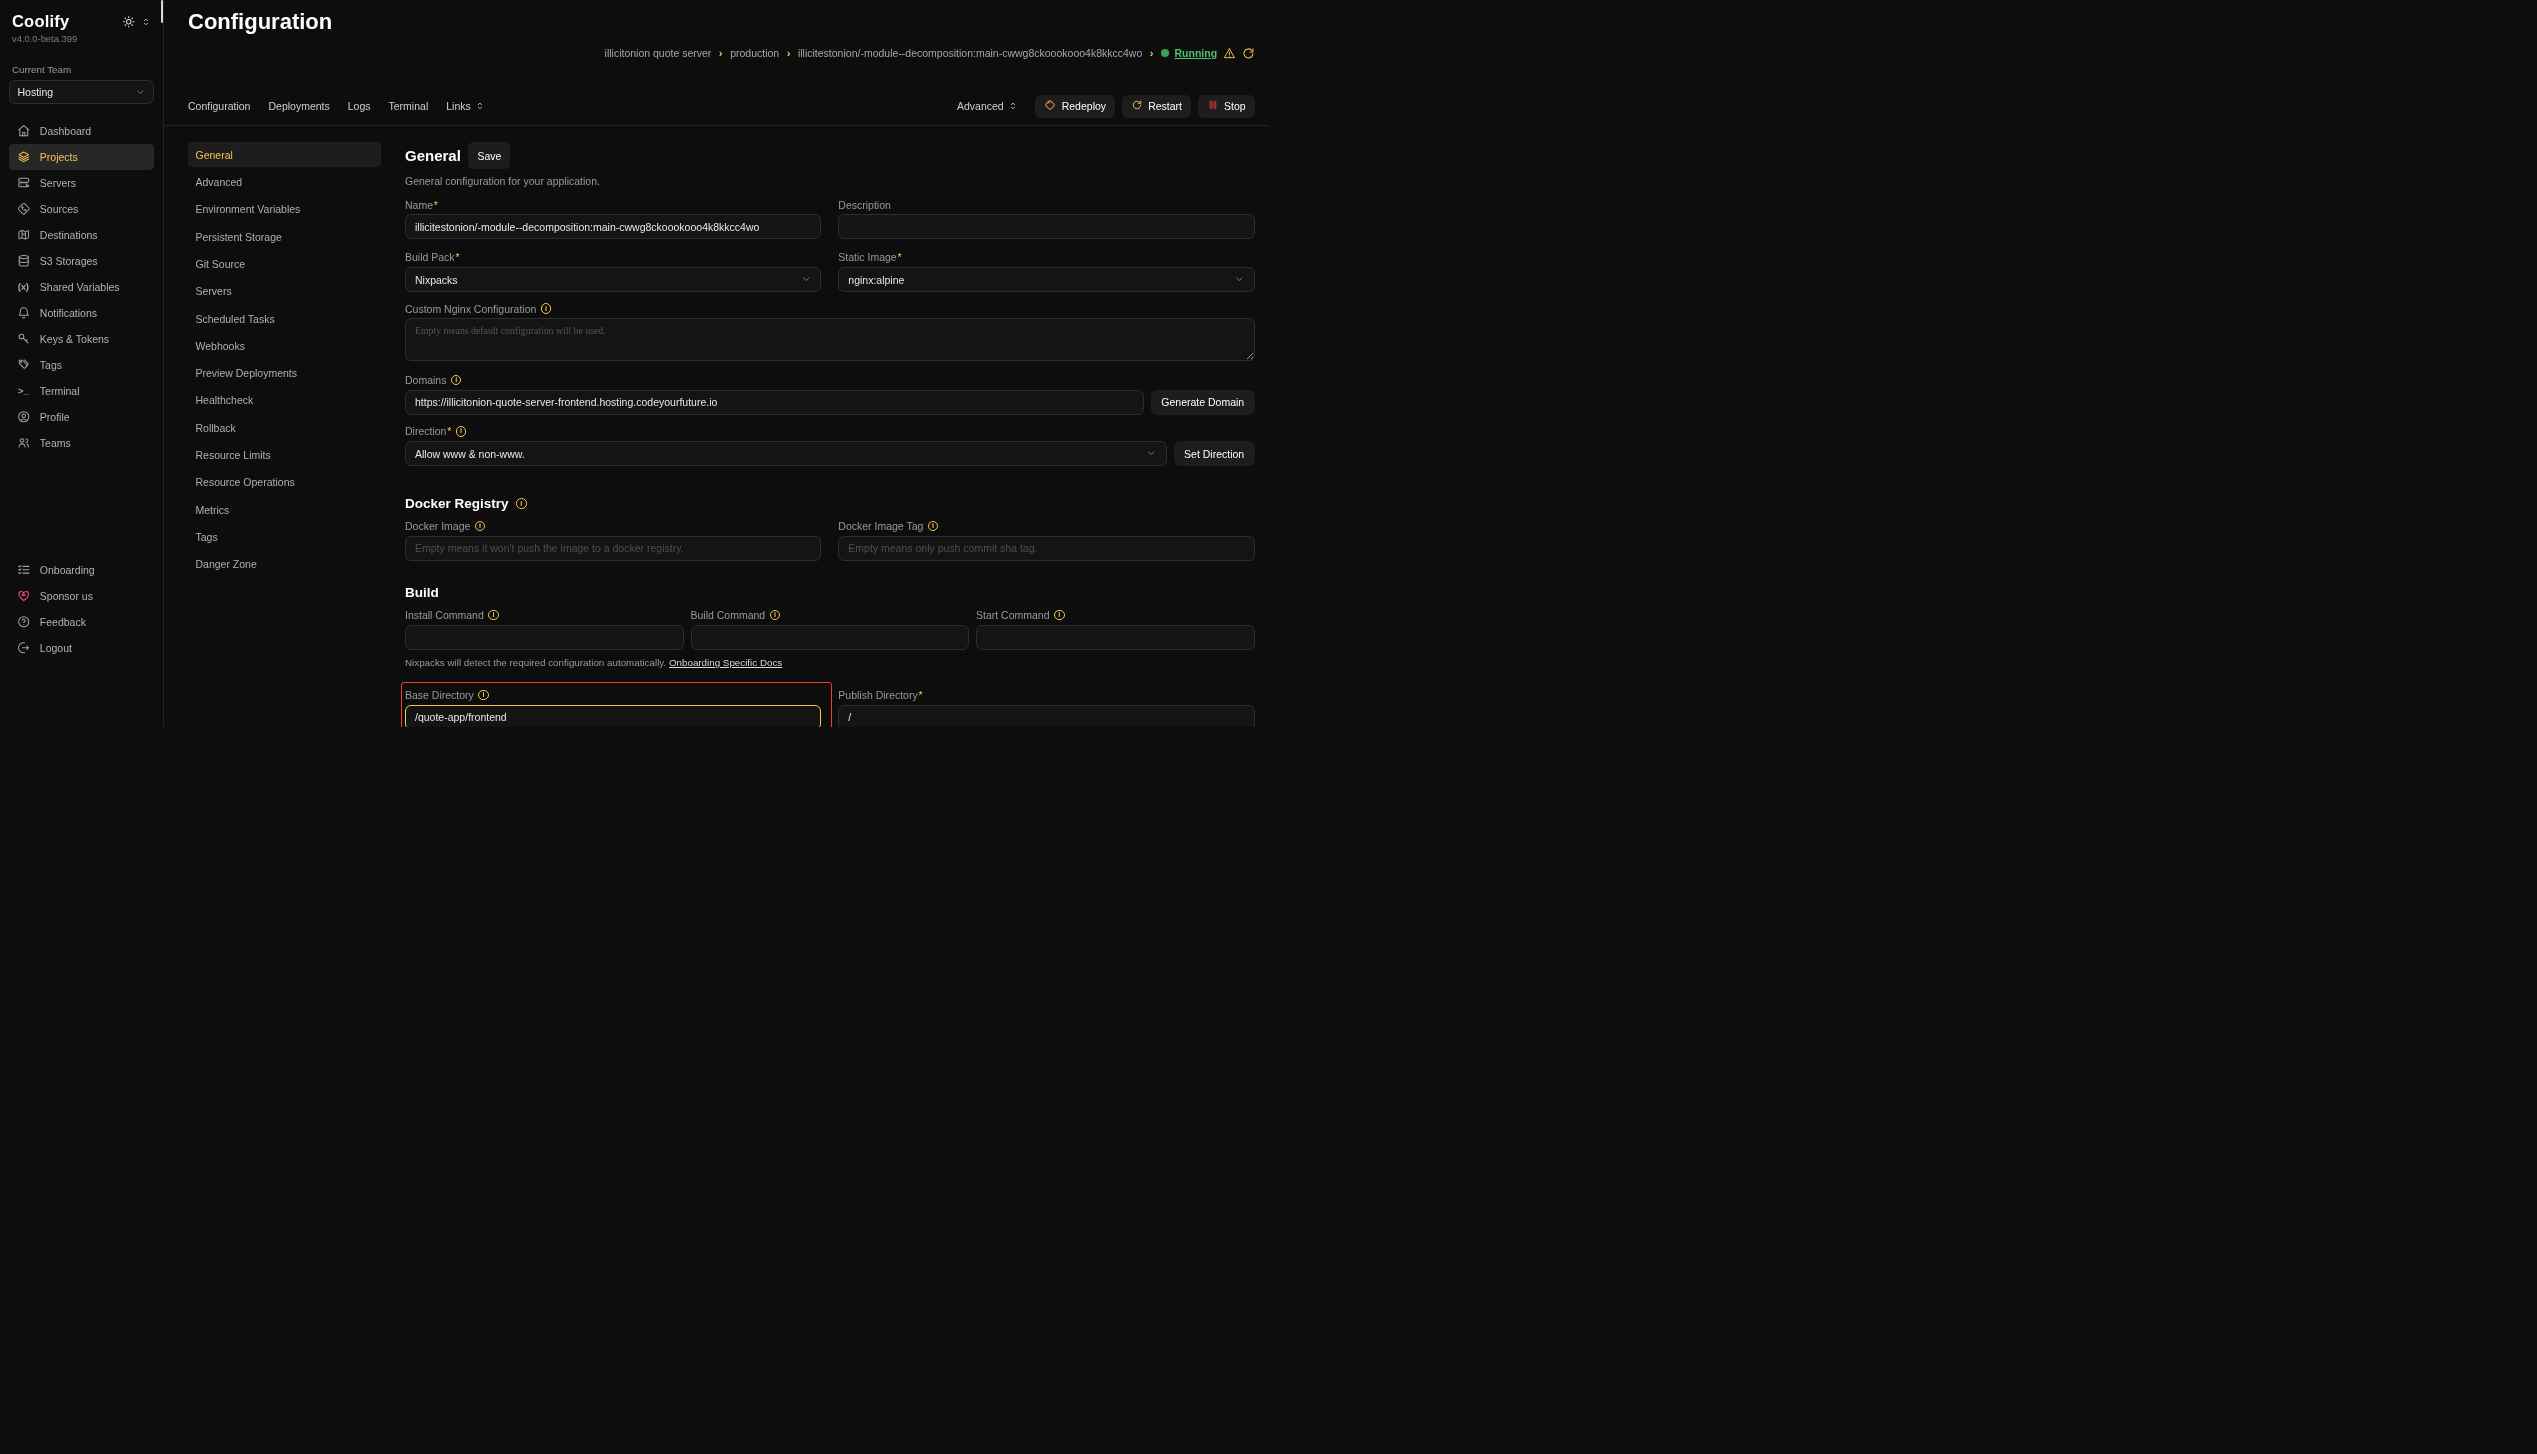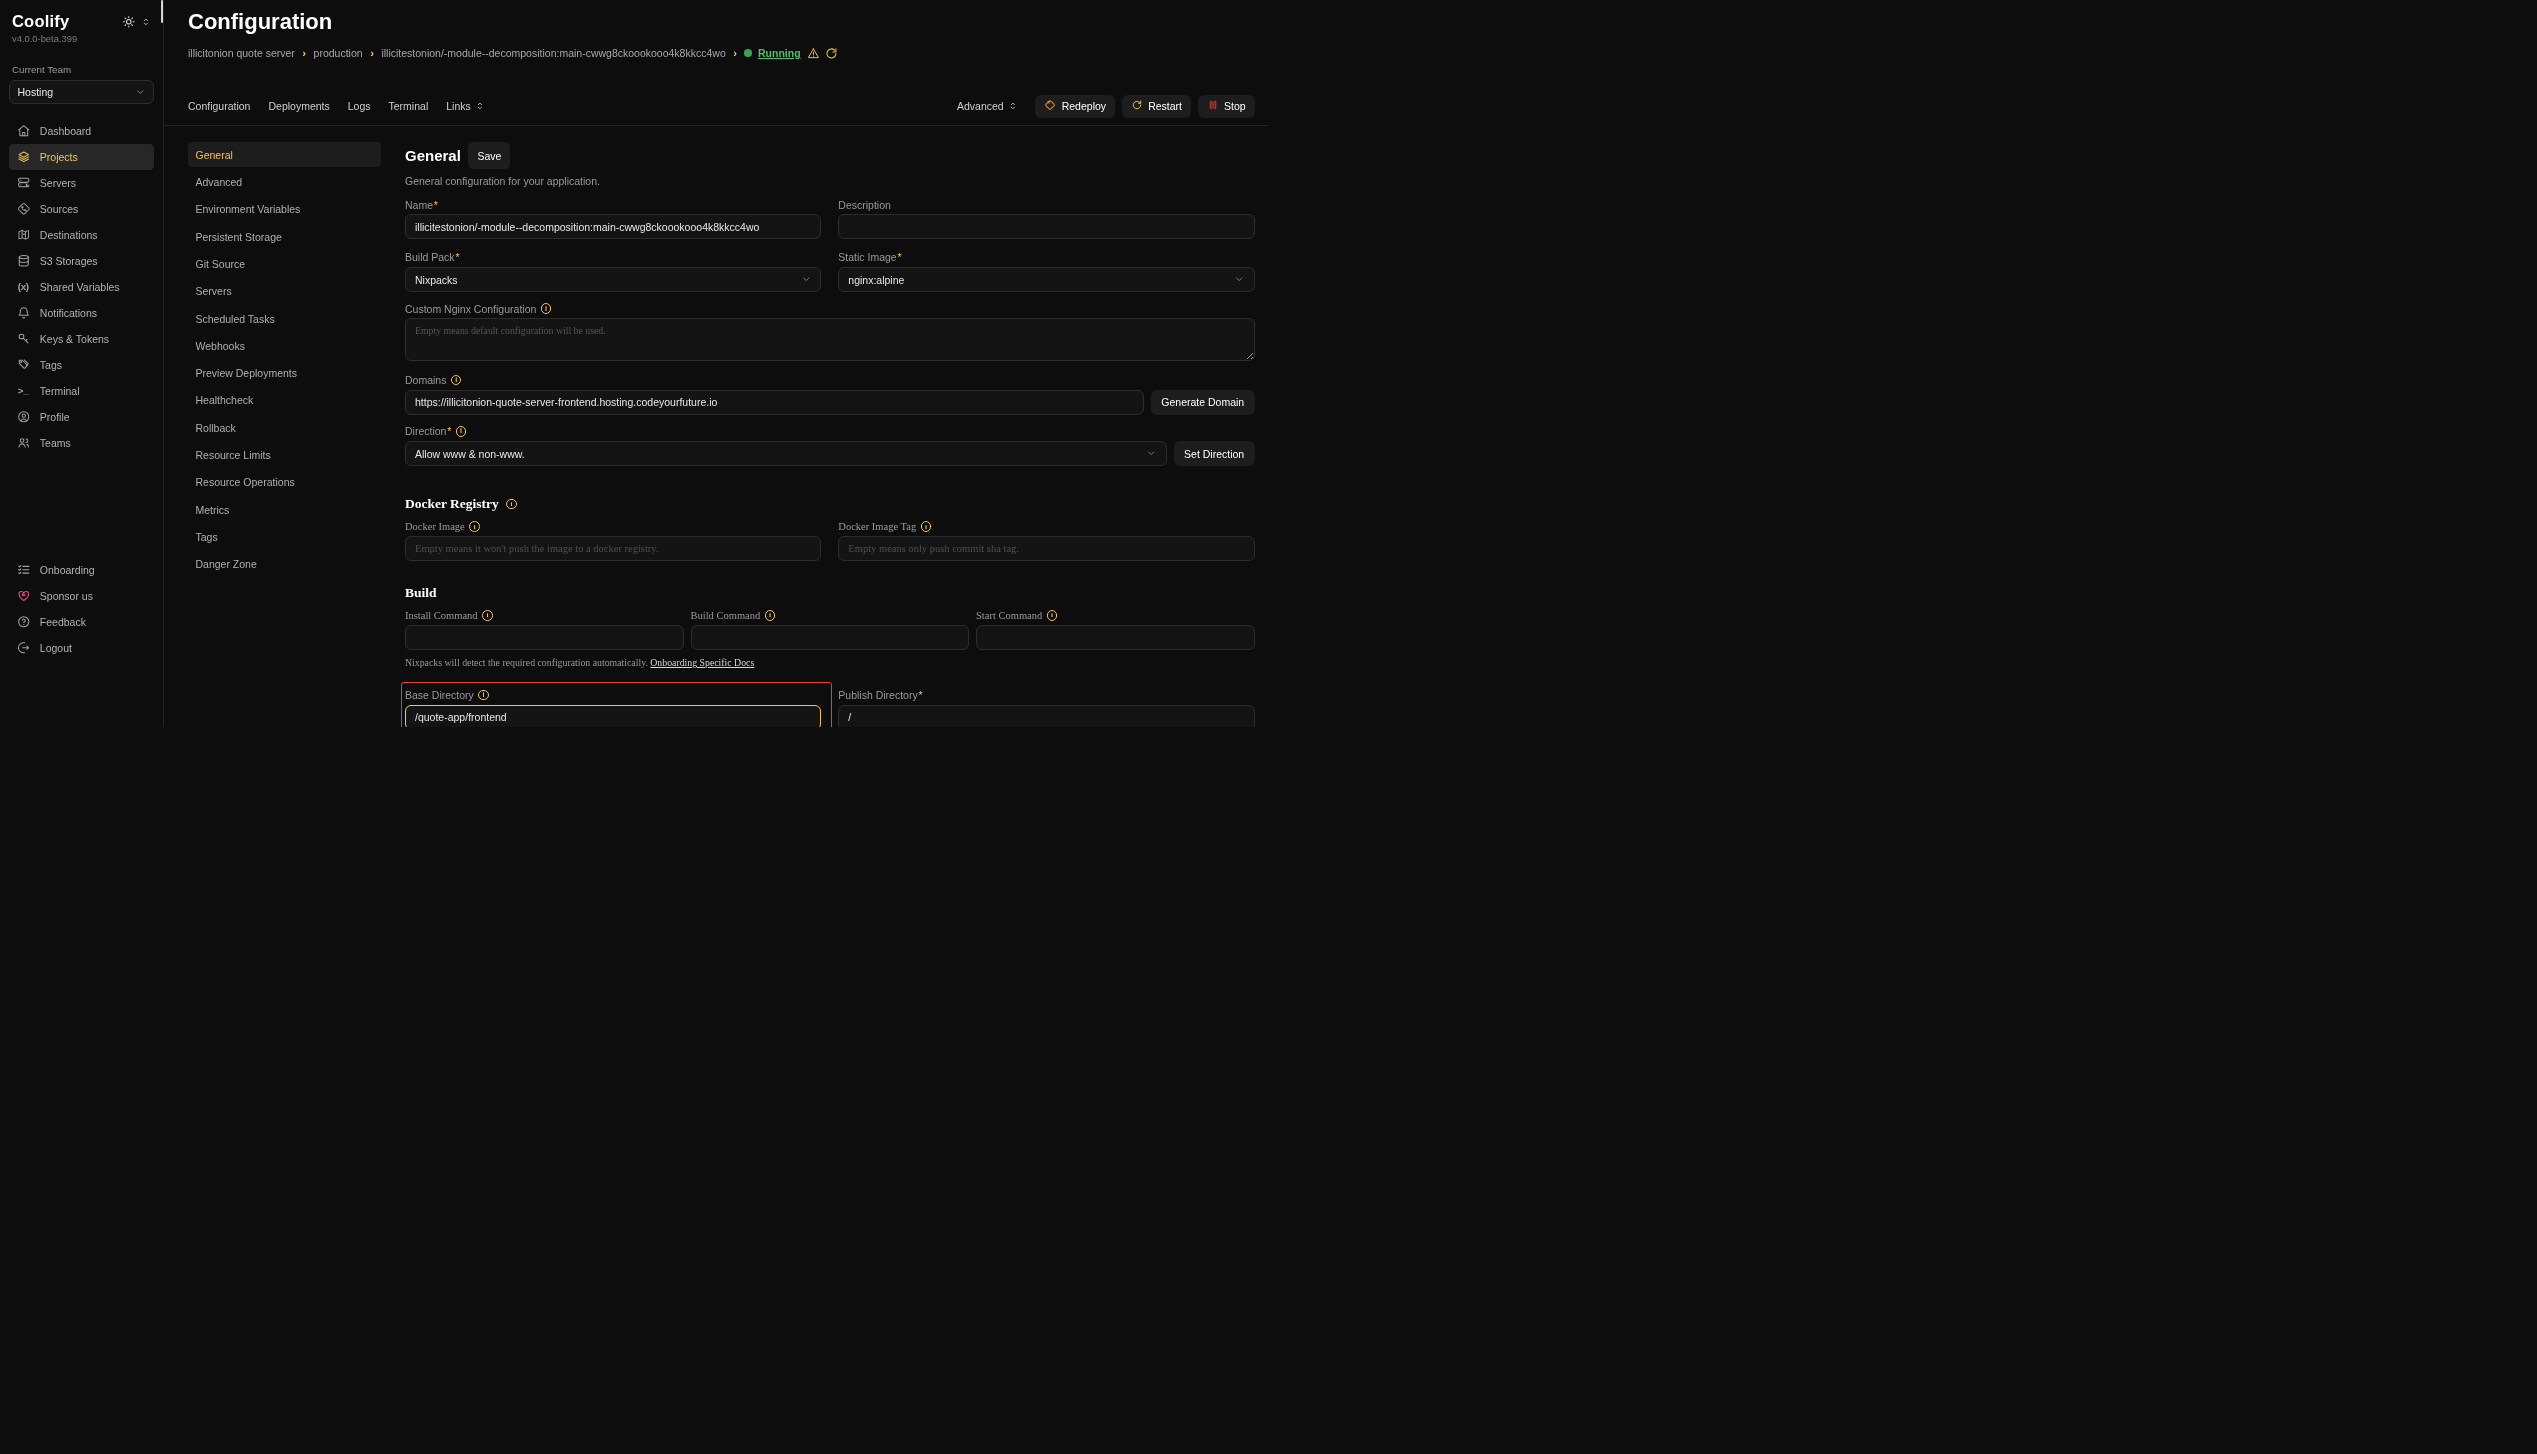--- a/index.html
+++ b/index.html
@@ -39,21 +39,21 @@
   .ic svg { width:13.5px; height:13.5px; display:block; }
   .ic-vars { font-weight:700; font-size:9.8px; letter-spacing:-0.4px; }
   .ic-vars::after { content:"(x)"; }
   .ic-term { font-weight:700; font-size:9.8px; letter-spacing:0; }
   .ic-term::after { content:">_"; }
   .ic.pink { color:#e84d8a !important; }
 
   
   .main { flex:1; padding:9px 14.3px 0 24px; display:flex; flex-direction:column; min-width:0; }
   .page-title { font-size:22px; font-weight:800; color:#fff; line-height:25.5px; }
-  .breadcrumb { margin-top:12px; display:flex; align-items:center; gap:7.5px; color:#a8a8a8; font-size:10.5px; white-space:nowrap; }
+  .breadcrumb { margin-top:12px; display:flex; align-items:center; gap:7.5px; color:#a8a8a8; font-size:10.5px; white-space:nowrap;justify-content:flex-end; }
   .crumb-sep { color:#f6c453; font-weight:700; font-size:11.3px; }
   .status { display:flex; align-items:center; gap:6px; }
   .status-dot { width:7.5px; height:7.5px; border-radius:50%; background:#3f9e54; }
   .status-link { color:#4cc26a; font-weight:700; text-decoration:underline; cursor:pointer; }
   .status .warn, .status .spin { color:#f6c453; display:flex; }
   .status svg { width:12.8px; height:12.8px; }
 
   .tabsbar {
     margin:28.5px -14.3px 0 -24px; padding:0 14.3px 0 24px; height:38px;
     display:flex; align-items:center; border-bottom:0.8px solid #232323;
@@ -108,21 +108,21 @@
     color:#e8e8e8; padding:6px 9px; outline:none; resize:vertical;
     font-family:Liberation Serif, serif; font-size:9.8px;
   }
   textarea.f-area::placeholder { color:#565656; }
   .btn-wide { margin-top:6px; width:100%; height:22.5px; background:#1a1a1a; border:none; border-radius:6px;
     color:#fff; font-size:10.5px; font-family:inherit; cursor:pointer; }
   .inline-row { display:flex; gap:6.8px; }
   .inline-row .grow { flex:1; }
   .btn-side { height:25px; background:#1d1d1d; border:none; border-radius:6px; color:#fff; font-size:10.5px;
     font-family:inherit; padding:0 10.5px; cursor:pointer; white-space:nowrap; }
-  .section { margin-top:30px;font-family:Liberation Serif, serif; }
+  .section { margin-top:30px; }
   .section.mt32 { margin-top:24px; }
   .note { margin-top:7.5px; color:#9a9a9a; font-size:9.8px; }
   .note a { color:#d8d8d8; text-decoration:underline; cursor:pointer; }
 
   .base-grid { position:relative; margin-top:21px; }
   .red-box { position:absolute; left:-4.5px; top:-7.5px; width:431px; height:66px;
     border:1.5px solid #ee4023; border-radius:3px; pointer-events:none; }
   input.f-input.focused { border:1.5px solid #f6c453; }
 </style>
 </head>

